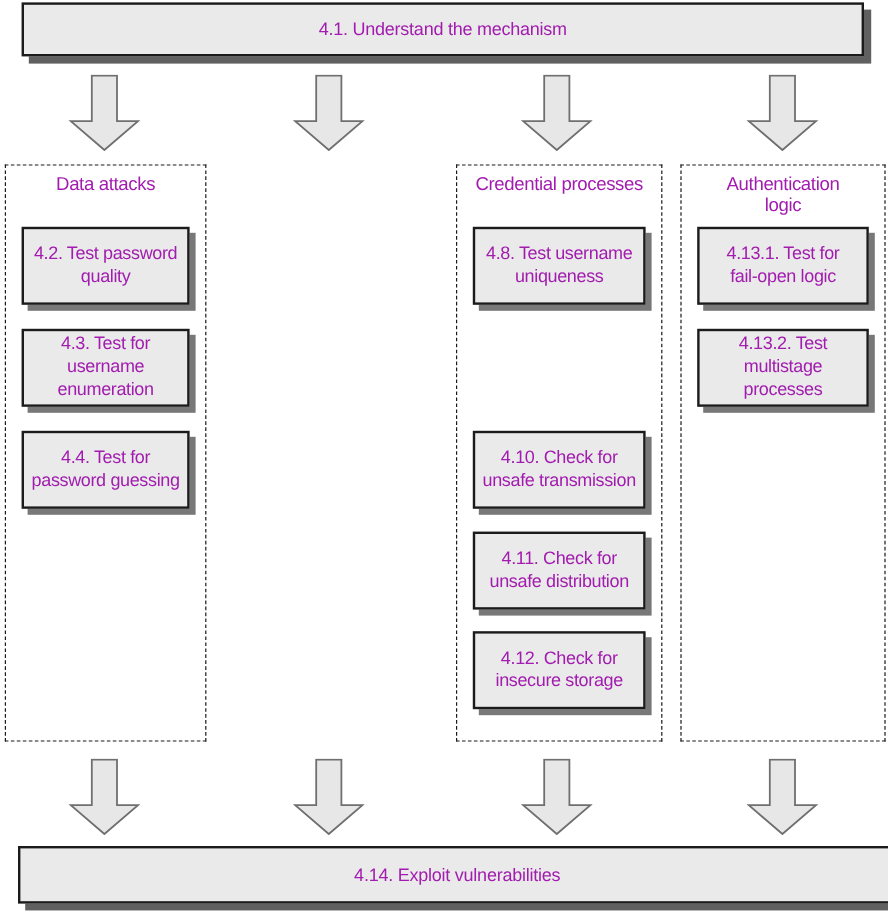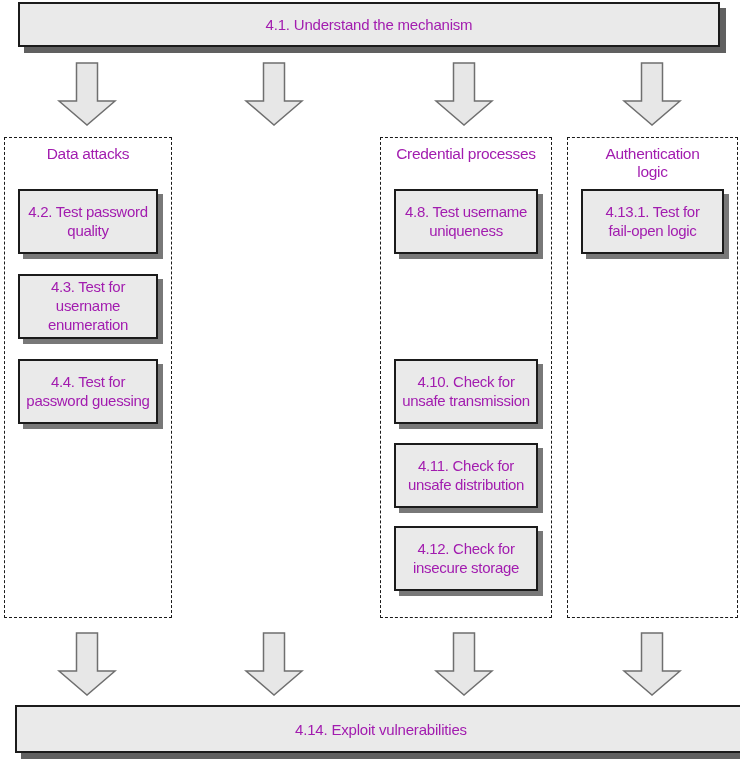--- a/index.html
+++ b/index.html
@@ -84,20 +84,23 @@
     <div class="task-box" style="top:388px">
         <span>4.12. Check for insecure storage</span>
       </div>
   </div>
 
   <div class="column col-auth" style="left:567px;width:171px">
     <div class="col-header narrow">Authentication logic</div>
     <div class="task-box" style="top:51px">
         <span>4.13.1. Test for fail-open logic</span>
       </div>
+    <div class="task-box" style="top:136px">
+        <span>4.13.2. Test multistage processes</span>
+      </div>
   </div>
 
   <svg class="arrow" style="left:57px;top:632px" viewBox="0 0 60 64">
       <polygon points="19.5,1 40.5,1 40.5,39 58,39 30,63 2,39 19.5,39" fill="#e7e7e7" stroke="#6f6f6f" stroke-width="1.5"></polygon>
     </svg>
   <svg class="arrow" style="left:244px;top:632px" viewBox="0 0 60 64">
       <polygon points="19.5,1 40.5,1 40.5,39 58,39 30,63 2,39 19.5,39" fill="#e7e7e7" stroke="#6f6f6f" stroke-width="1.5"></polygon>
     </svg>
   <svg class="arrow" style="left:434px;top:632px" viewBox="0 0 60 64">
       <polygon points="19.5,1 40.5,1 40.5,39 58,39 30,63 2,39 19.5,39" fill="#e7e7e7" stroke="#6f6f6f" stroke-width="1.5"></polygon>

